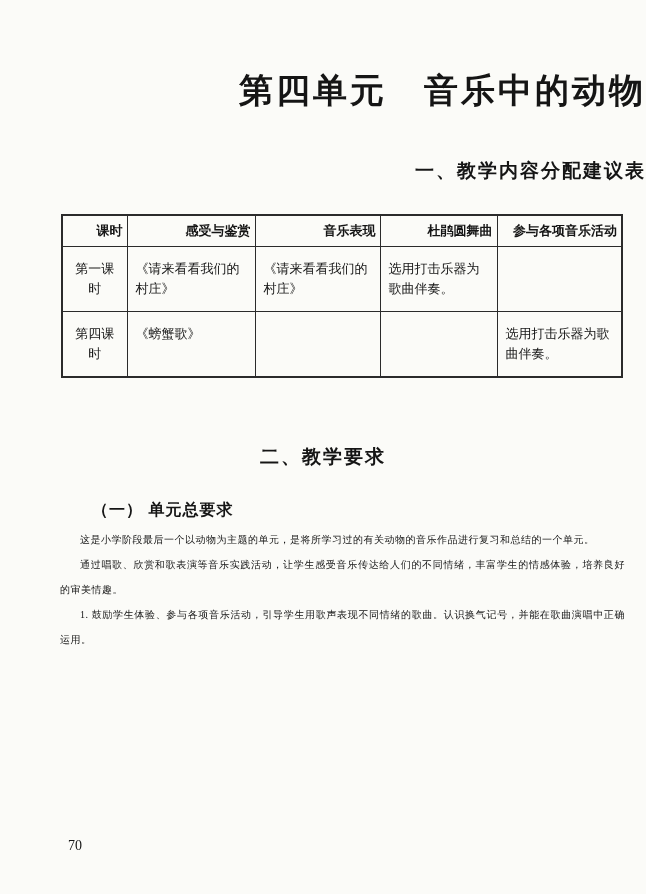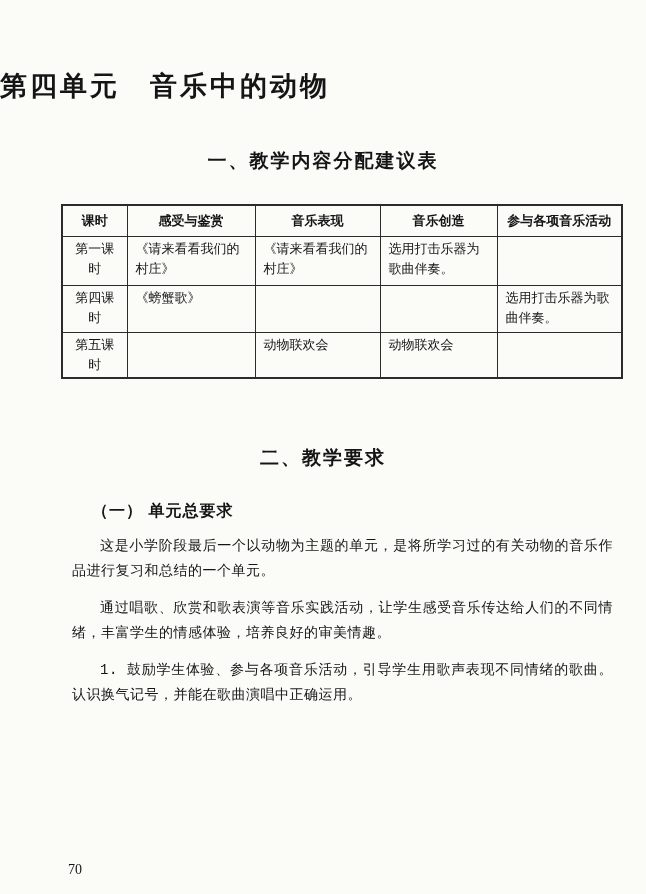--- a/index.html
+++ b/index.html
@@ -6,54 +6,54 @@
   body {
     width:646px; height:894px;
     background:#fbfbf8;
     color:#151515;
     font-family:"Liberation Serif","DejaVu Serif",serif;
   }
   .page { position:relative; width:646px; height:894px; overflow:hidden; }
 
   .unit-title {
     padding-top:68px;
-    text-align:left;
-    font-size:27px;
+    text-align:right;
+    font-size:34px;
     font-weight:bold;
     letter-spacing:3px;
     font-family:"Liberation Sans","DejaVu Sans",sans-serif;
   }
   .section-heading {
     text-align:center;
     font-size:19px;
     font-weight:bold;
     letter-spacing:2px;
     font-family:"Liberation Sans","DejaVu Sans",sans-serif;
   }
-  .section-heading.first { margin-top:44px; }
+  .section-heading.first { margin-top:44px;text-align:right; }
   .section-heading.second { margin-top:66px; }
 
   table.plan {
     margin:30px auto 0 61px;
     width:560px;
     border-collapse:collapse;
     table-layout:fixed;
     font-size:13px;
     line-height:20px;
     border:2px solid #2b2b2b;
   }
   table.plan th, table.plan td {
     border:1px solid #2b2b2b;
-    padding:2px 8px;
+    padding:12px 8px;
     vertical-align:top;
     word-break:break-all;
   }
   table.plan th {
     font-weight:bold;
-    text-align:center;
+    text-align:right;
     vertical-align:middle;
     padding:5px 4px;
   }
   td.period {
     text-align:center;
     vertical-align:middle;
     padding:4px 2px;
   }
   td.vmid { vertical-align:middle; }
   td.preline { white-space:pre-line; }
@@ -67,32 +67,31 @@
   .body-block { width:565px; margin:0 auto 0 60px; }
   .subsection-heading {
     margin:26px 0 6px 32px;
     font-size:16px;
     font-weight:bold;
     letter-spacing:1px;
     font-family:"Liberation Sans","DejaVu Sans",sans-serif;
   }
   .subsection-heading.sub1 { margin-top:30px; }
   .para {
-    margin:12px;
-    font-size:14px;
+    margin:0;
+    font-size:10px;
     line-height:25px;
     text-align:justify;
     text-indent:2em;
     letter-spacing:0.5px;
-    font-family:Liberation Mono, monospace;
   }
   .page-number {
     position:absolute;
     left:68px;
-    bottom:16px;
+    bottom:40px;
     font-size:14px;
   }
 </style>
 </head>
 <body>
 
 <div class="page">
 
   <div class="unit-title">第四单元　音乐中的动物</div>
 
@@ -104,45 +103,38 @@
         <col style="width:128px">
         <col style="width:125px">
         <col style="width:117px">
         <col style="width:125px">
     </colgroup>
     <thead>
       <tr class="rh0">
         <th>课时</th>
         <th>感受与鉴赏</th>
         <th>音乐表现</th>
-        <th>音乐创造</th>
+        <th>杜鹃圆舞曲</th>
         <th>参与各项音乐活动</th>
       </tr>
     </thead>
     <tbody>
       <tr class="rh1">
         <td class="period">第一课时</td>
         <td>《请来看看我们的村庄》</td>
         <td>《请来看看我们的村庄》</td>
         <td>选用打击乐器为歌曲伴奏。</td>
         <td></td>
       </tr>
       <tr class="rh4">
         <td class="period">第四课时</td>
         <td>《螃蟹歌》</td>
         <td></td>
         <td></td>
         <td>选用打击乐器为歌曲伴奏。</td>
-      </tr>
-      <tr class="rh5">
-        <td class="period">第五课时</td>
-        <td></td>
-        <td>动物联欢会</td>
-        <td>动物联欢会</td>
-        <td></td>
       </tr>
     </tbody>
   </table>
 
   <div class="section-heading second">二、教学要求</div>
 
   <div class="body-block">
     <div class="subsection-heading sub1">（一） 单元总要求</div>
     <p class="para">这是小学阶段最后一个以动物为主题的单元，是将所学习过的有关动物的音乐作品进行复习和总结的一个单元。</p>
     <p class="para">通过唱歌、欣赏和歌表演等音乐实践活动，让学生感受音乐传达给人们的不同情绪，丰富学生的情感体验，培养良好的审美情趣。</p>

